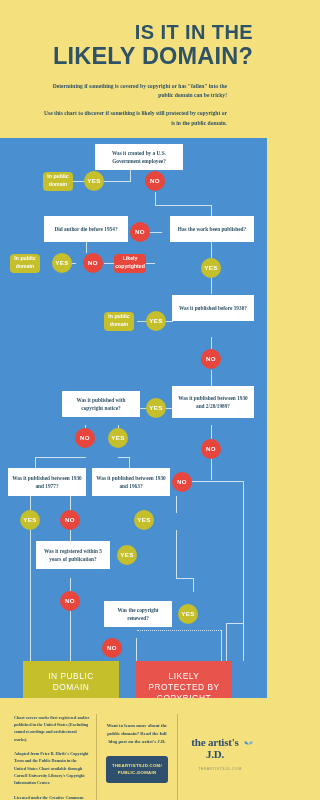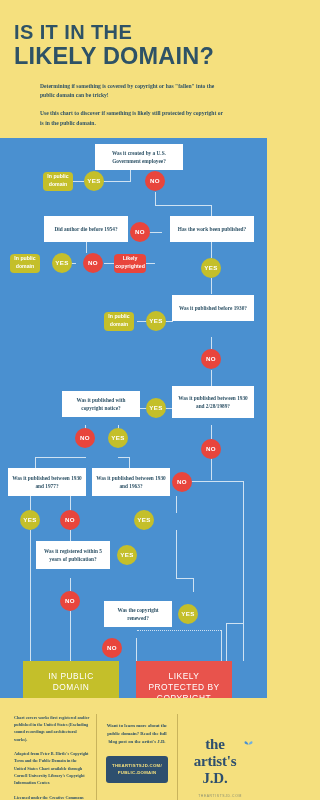--- a/index.html
+++ b/index.html
@@ -10,21 +10,21 @@
     width: 267px;
     height: 800px;
     position: relative;
     overflow: hidden;
   }
 
   
   #header {
     background: #f5e07e;
     padding: 22px 14px 10px 14px;
-    text-align: left;
+    text-align: right;
   }
   #title-line1 {
     font-family: "Liberation Sans", sans-serif;
     font-weight: bold;
     font-size: 20px;
     letter-spacing: 0.4px;
     color: #2e5266;
     line-height: 1.05;
   }
   #title-line2 {
@@ -188,21 +188,21 @@
     text-align: center;
   }
   #logo-row {
     display: flex;
     align-items: flex-start;
     justify-content: center;
   }
   #logo-text {
     font-family: "Liberation Serif", serif;
     font-weight: bold;
-    font-size: 15px;
+    font-size: 11px;
     color: #2e4f6e;
     letter-spacing: -0.2px;
   }
   #logo-mark { margin-left: 1px; margin-top: -2px; }
   #logo-url {
     font-family: "Liberation Sans", sans-serif;
     font-size: 3.4px;
     letter-spacing: 0.6px;
     color: #8a8f72;
     margin-top: 7px;

